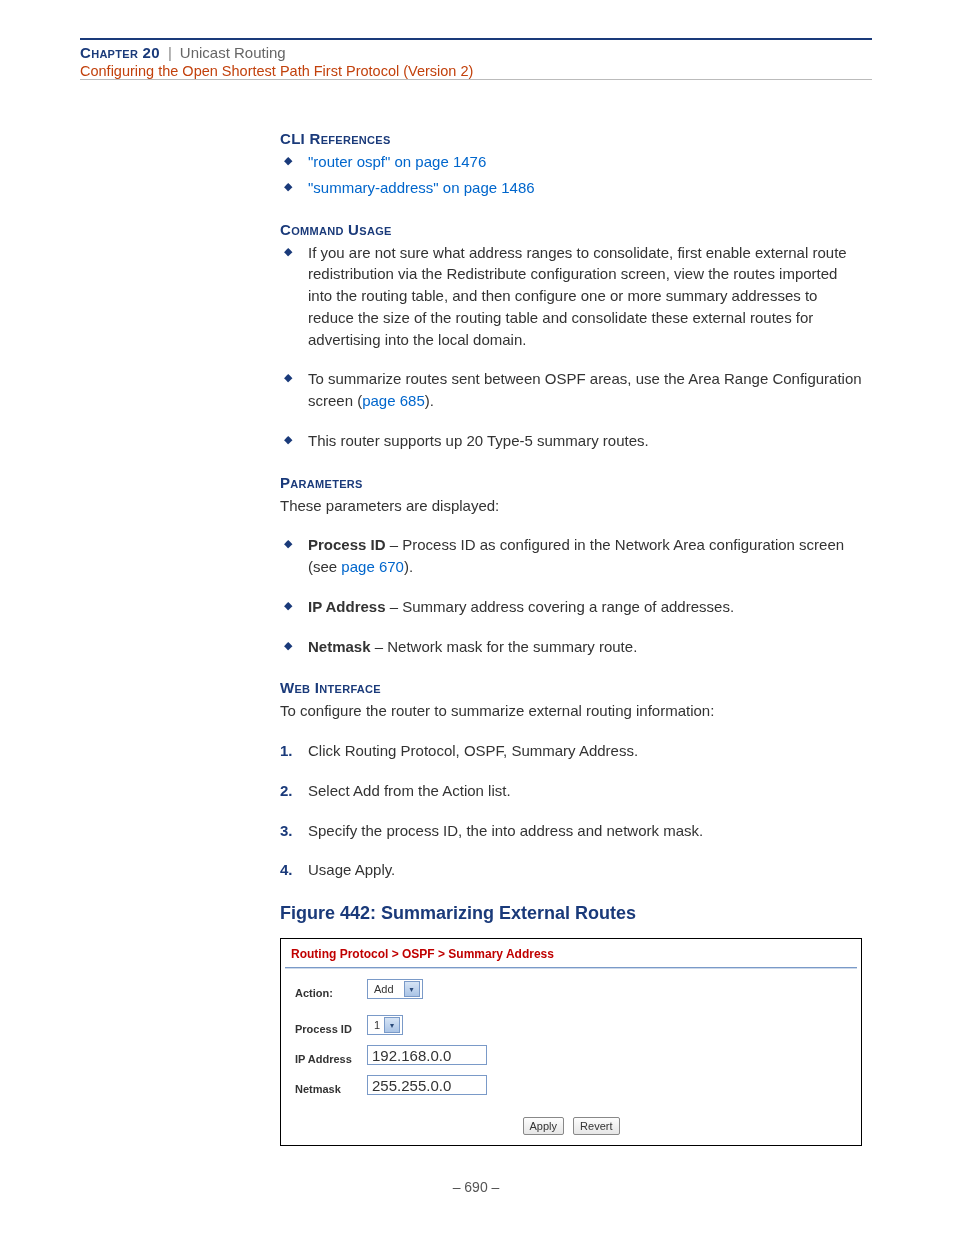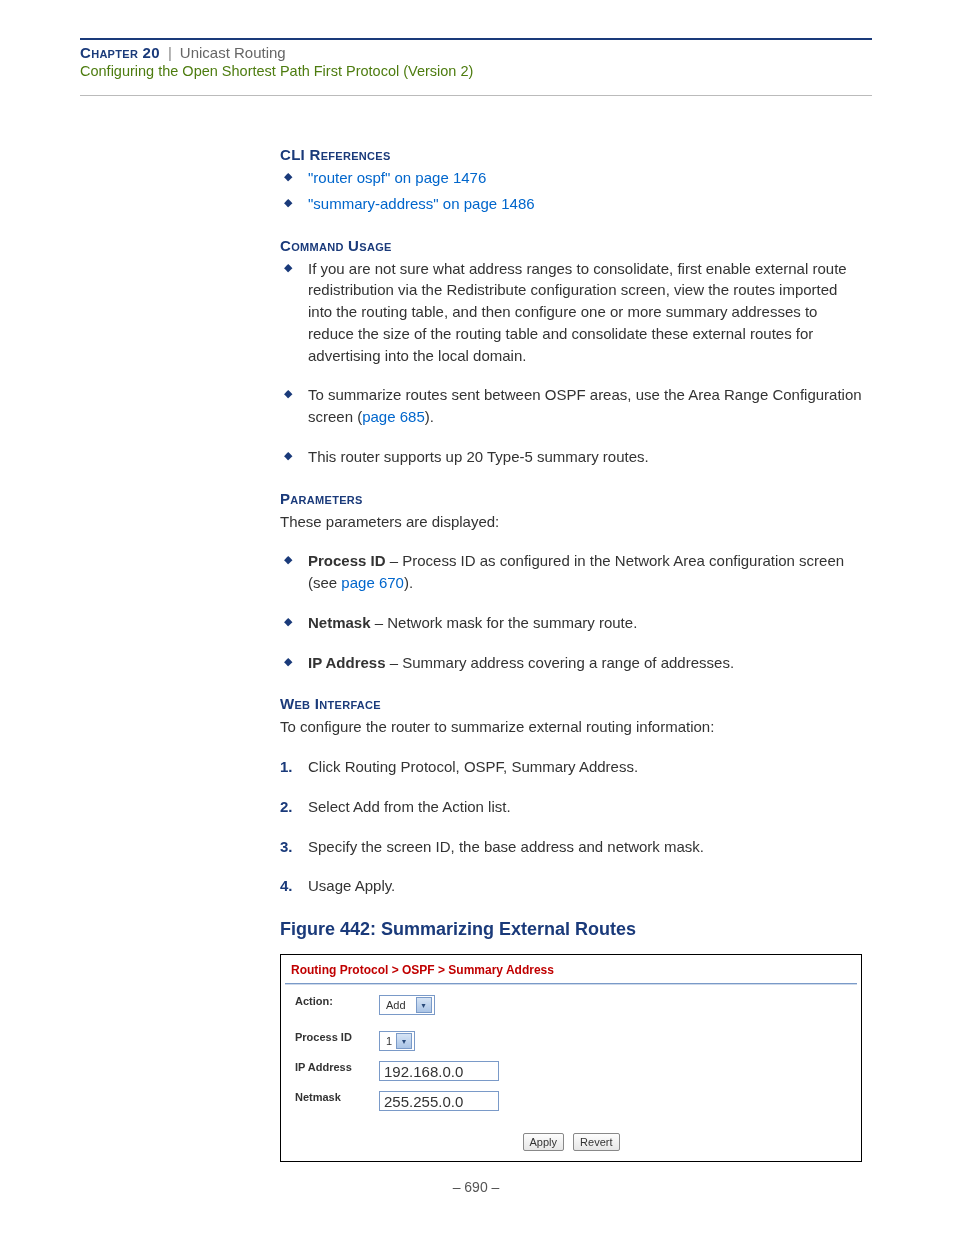--- a/index.html
+++ b/index.html
@@ -34,23 +34,23 @@
     font-size: 15px;
     letter-spacing: 0.3px;
   }
   .chapter-sep {
     color: #888;
   }
   .chapter-title {
     color: #666;
   }
   .header-sub {
-    color: #4d7c0f;
+    color: #c2410c;
     font-size: 14.5px;
-    margin-bottom: 16px;
+    margin-bottom: 0;
   }
   .header-line-bottom {
     border-top: 1px solid #bbb;
     margin-bottom: 50px;
   }
   .content {
     margin-left: 200px;
     margin-right: 10px;
   }
   .section-head {
@@ -133,23 +133,22 @@
     border-top: 1px solid #7a9ac8;
     border-bottom: 1px solid #cdd9ea;
     margin: 0 4px;
     height: 0;
   }
   .fig-form {
     padding: 10px 14px 6px 14px;
   }
   .fig-row {
     display: flex;
-    align-items: flex-start;
+    align-items: flex-end;
     margin-bottom: 10px;
-    gap: 12px;
   }
   .fig-row .lbl {
     width: 72px;
     font-weight: bold;
     color: #333;
   }
   .fig-select {
     display: inline-flex;
     align-items: center;
     border: 1px solid #7a9ac8;
@@ -230,30 +229,30 @@
     <ul class="bullet-list spaced">
       <li><span>If you are not sure what address ranges to consolidate, first enable external route redistribution via the Redistribute configuration screen, view the routes imported into the routing table, and then configure one or more summary addresses to reduce the size of the routing table and consolidate these external routes for advertising into the local domain.</span></li>
       <li><span>To summarize routes sent between OSPF areas, use the Area Range Configuration screen (</span><span class="link">page 685</span><span>).</span></li>
       <li><span>This router supports up 20 Type-5 summary routes.</span></li>
     </ul>
 
     <div class="section-head">Parameters</div>
     <p class="para">These parameters are displayed:</p>
     <ul class="bullet-list spaced">
       <li><span class="bold">Process ID</span><span> – Process ID as configured in the Network Area configuration screen (see </span><span class="link">page 670</span><span>).</span></li>
+      <li><span class="bold">IP Address</span><span> – Summary address covering a range of addresses.</span></li>
       <li><span class="bold">Netmask</span><span> – Network mask for the summary route.</span></li>
-      <li><span class="bold">IP Address</span><span> – Summary address covering a range of addresses.</span></li>
     </ul>
 
     <div class="section-head">Web Interface</div>
     <p class="para">To configure the router to summarize external routing information:</p>
     <ol class="ol">
       <li>Click Routing Protocol, OSPF, Summary Address.</li>
       <li>Select Add from the Action list.</li>
-      <li>Specify the screen ID, the base address and network mask.</li>
+      <li>Specify the process ID, the into address and network mask.</li>
       <li>Usage Apply.</li>
     </ol>
 
     <p class="figure-caption">Figure 442:  Summarizing External Routes</p>
     <div class="figure-box">
       <div class="fig-breadcrumb">Routing Protocol &gt; OSPF &gt; Summary Address</div>
       <hr class="fig-hr">
       <div class="fig-form">
         <div class="fig-row">
           <span class="lbl">Action:</span>

